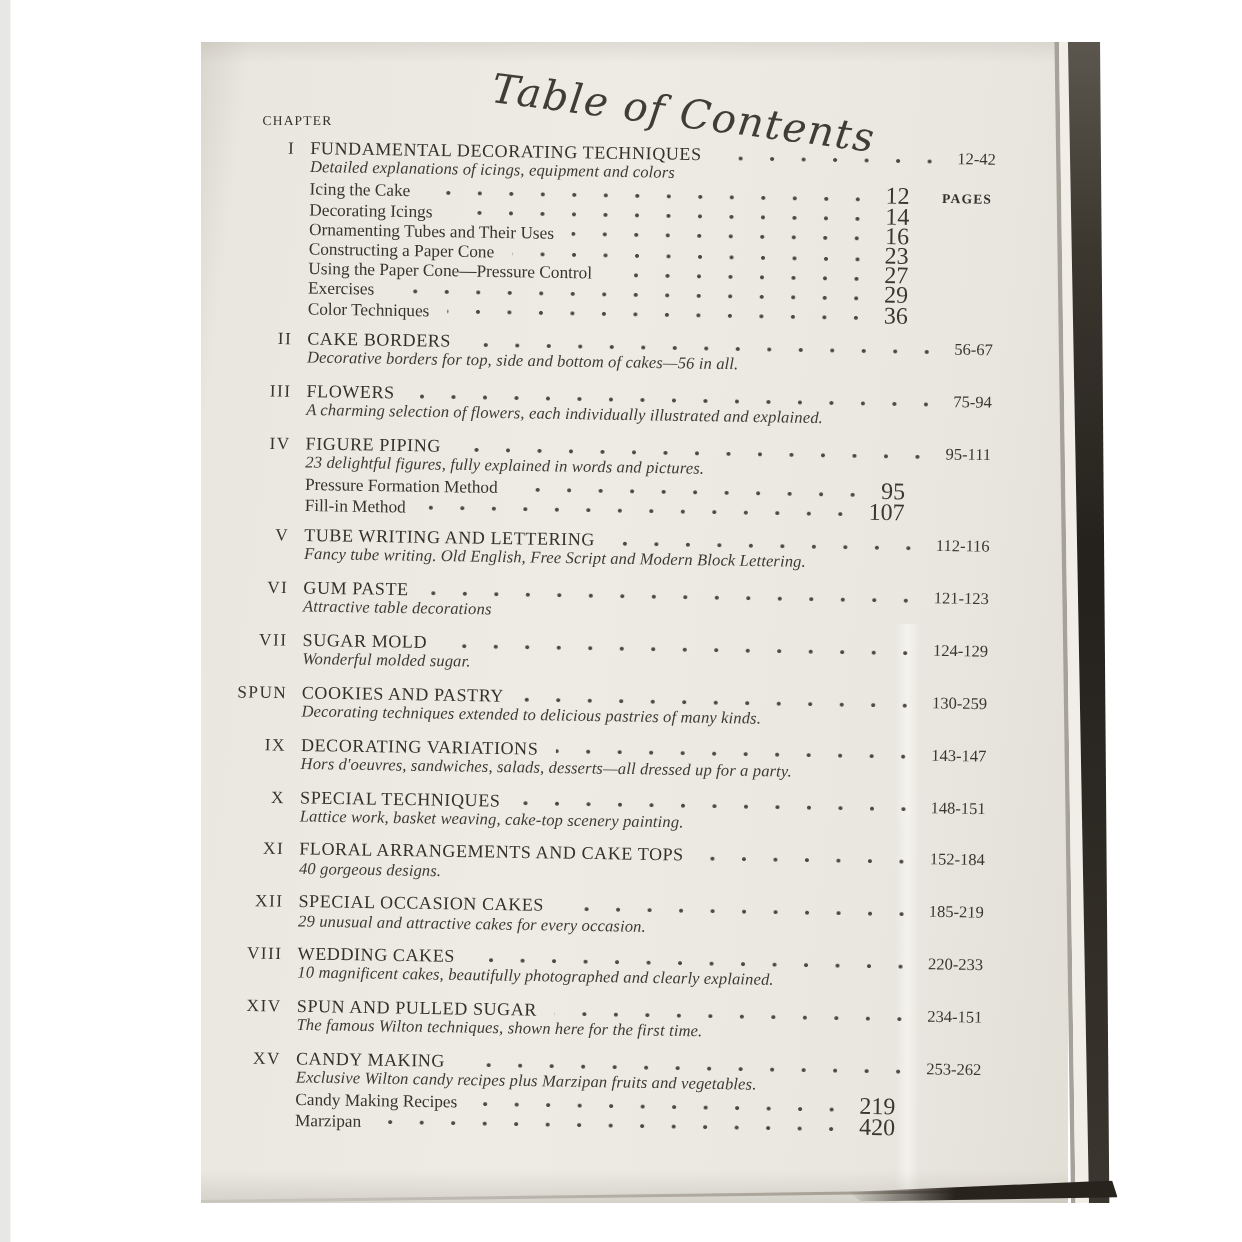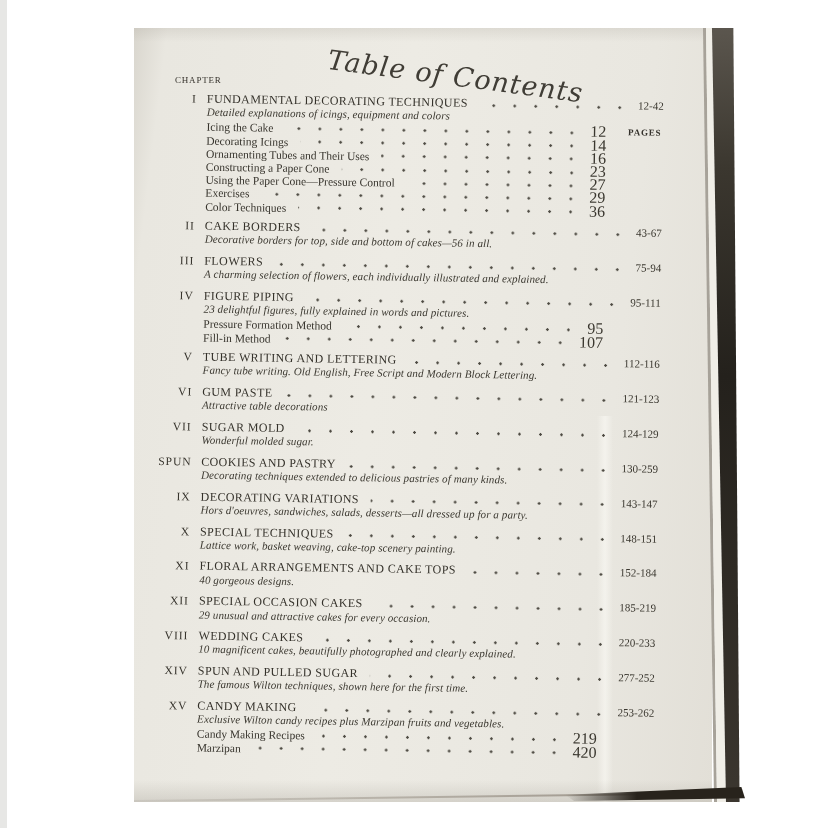--- a/index.html
+++ b/index.html
@@ -166,21 +166,21 @@
     <span class="leader"></span>
     <span class="spage">36</span>
   </div>
 </section>
 
   <section class="chapter">
     <div class="row title-row">
       <span class="roman">II</span>
       <span class="ctitle">CAKE BORDERS</span>
       <span class="leader"></span>
-      <span class="range">43-67</span>
+      <span class="range">56-67</span>
     </div>
     <div class="row desc-row">
       <span class="desc">Decorative borders for top, side and bottom of cakes—56 in all.</span>
     </div>
   </section>
 
   <section class="chapter">
     <div class="row title-row">
       <span class="roman">III</span>
       <span class="ctitle">FLOWERS</span>
@@ -322,21 +322,21 @@
     <div class="row desc-row">
       <span class="desc">10 magnificent cakes, beautifully photographed and clearly explained.</span>
     </div>
   </section>
 
   <section class="chapter">
     <div class="row title-row">
       <span class="roman">XIV</span>
       <span class="ctitle">SPUN AND PULLED SUGAR</span>
       <span class="leader"></span>
-      <span class="range">277-252</span>
+      <span class="range">234-151</span>
     </div>
     <div class="row desc-row">
       <span class="desc">The famous Wilton techniques, shown here for the first time.</span>
     </div>
   </section>
 
   <section class="chapter">
     <div class="row title-row">
       <span class="roman">XV</span>
       <span class="ctitle">CANDY MAKING</span>

